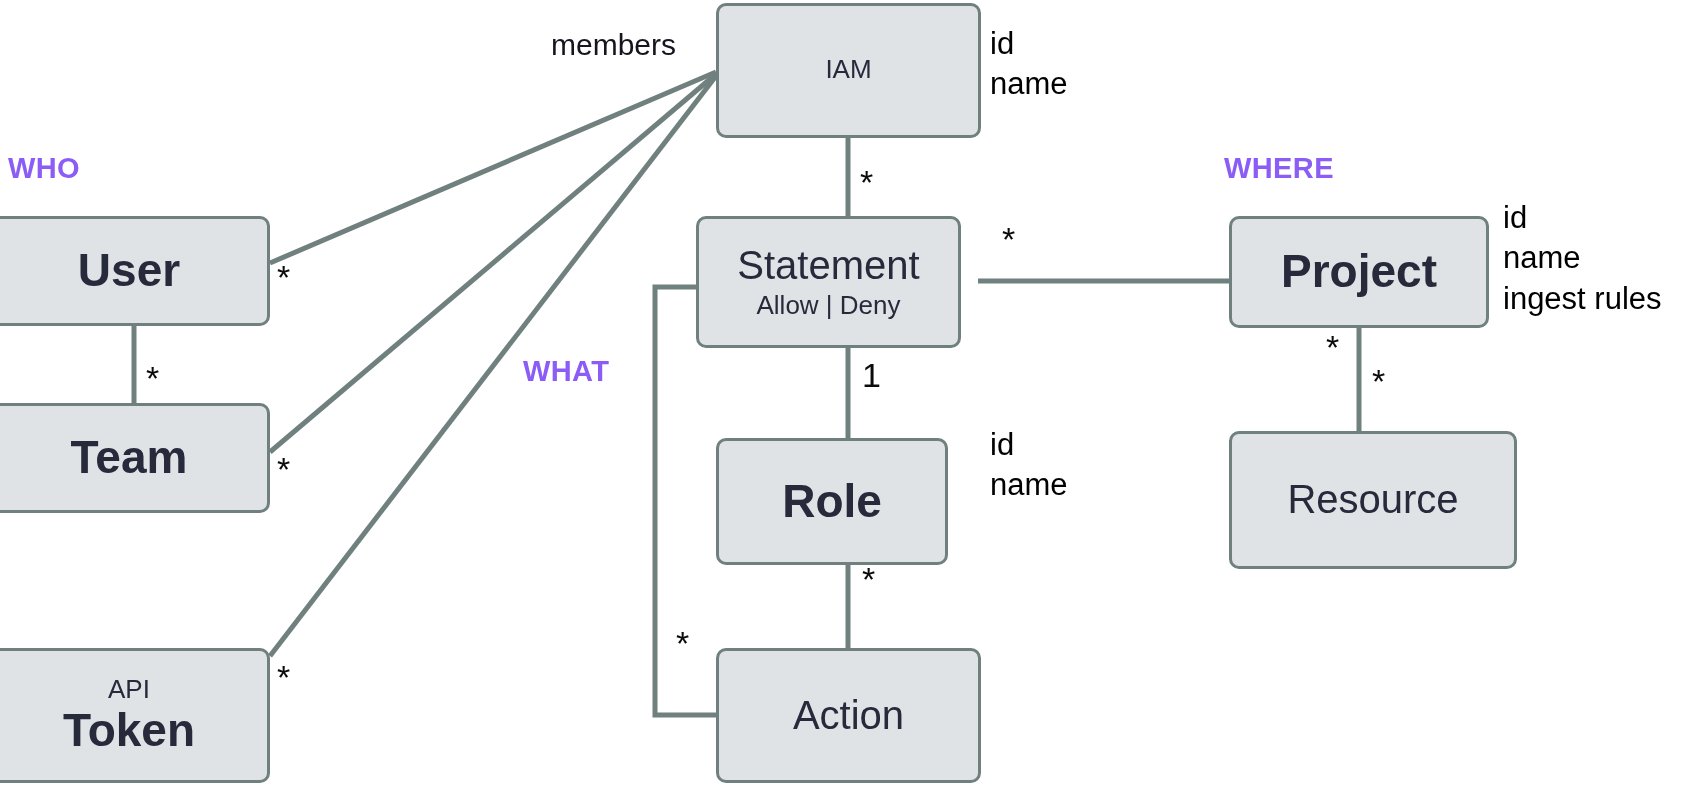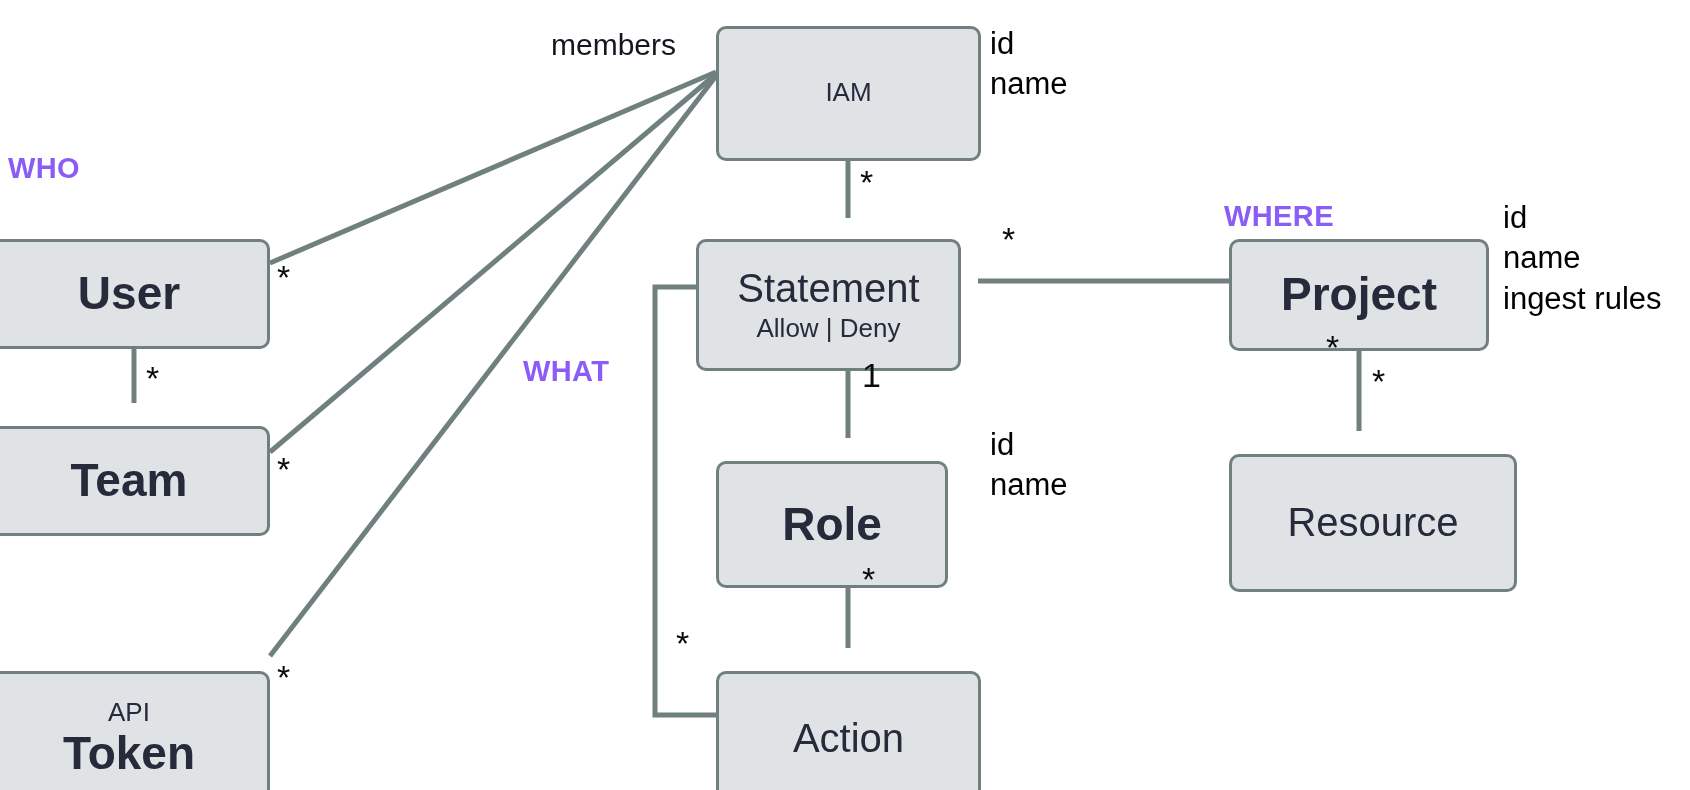--- a/index.html
+++ b/index.html
@@ -27,21 +27,20 @@
     box-sizing: border-box;
     background: #dfe3e6;
     border: 3px solid #70807f;
     border-radius: 10px;
     display: flex;
     flex-direction: column;
     align-items: center;
     justify-content: center;
     color: #262a3b;
     z-index: 2;
-    margin-top: 23px;
   }
   .node .sub-top {
     font-size: 26px;
     font-weight: 400;
     line-height: 1.1;
     margin-bottom: 2px;
     color: #262a3b;
   }
   .node .ttl {
     line-height: 1.08;
@@ -154,21 +153,21 @@
   </div>
 
   <div class="node" style="left:1229px; top:431px; width:288px; height:138px;">
     <div class="ttl reg" style="font-size:40px;">Resource</div>
   </div>
 
   <div class="label group-label" style="left:8px; top:152px;">WHO</div>
 
   <div class="label group-label" style="left:523px; top:355px;">WHAT</div>
 
-  <div class="label group-label" style="left:1224px; top:152px;margin-top:48px;">WHERE</div>
+  <div class="label group-label" style="left:1224px; top:152px;">WHERE</div>
 
   <div class="label edge-label" style="left:551px; top:28px;">members</div>
 
   <div class="attrs" style="left:990px; top:24px;">
     <div>id</div>
     <div>name</div>
   </div>
 
   <div class="attrs" style="left:990px; top:425px;">
     <div>id</div>

